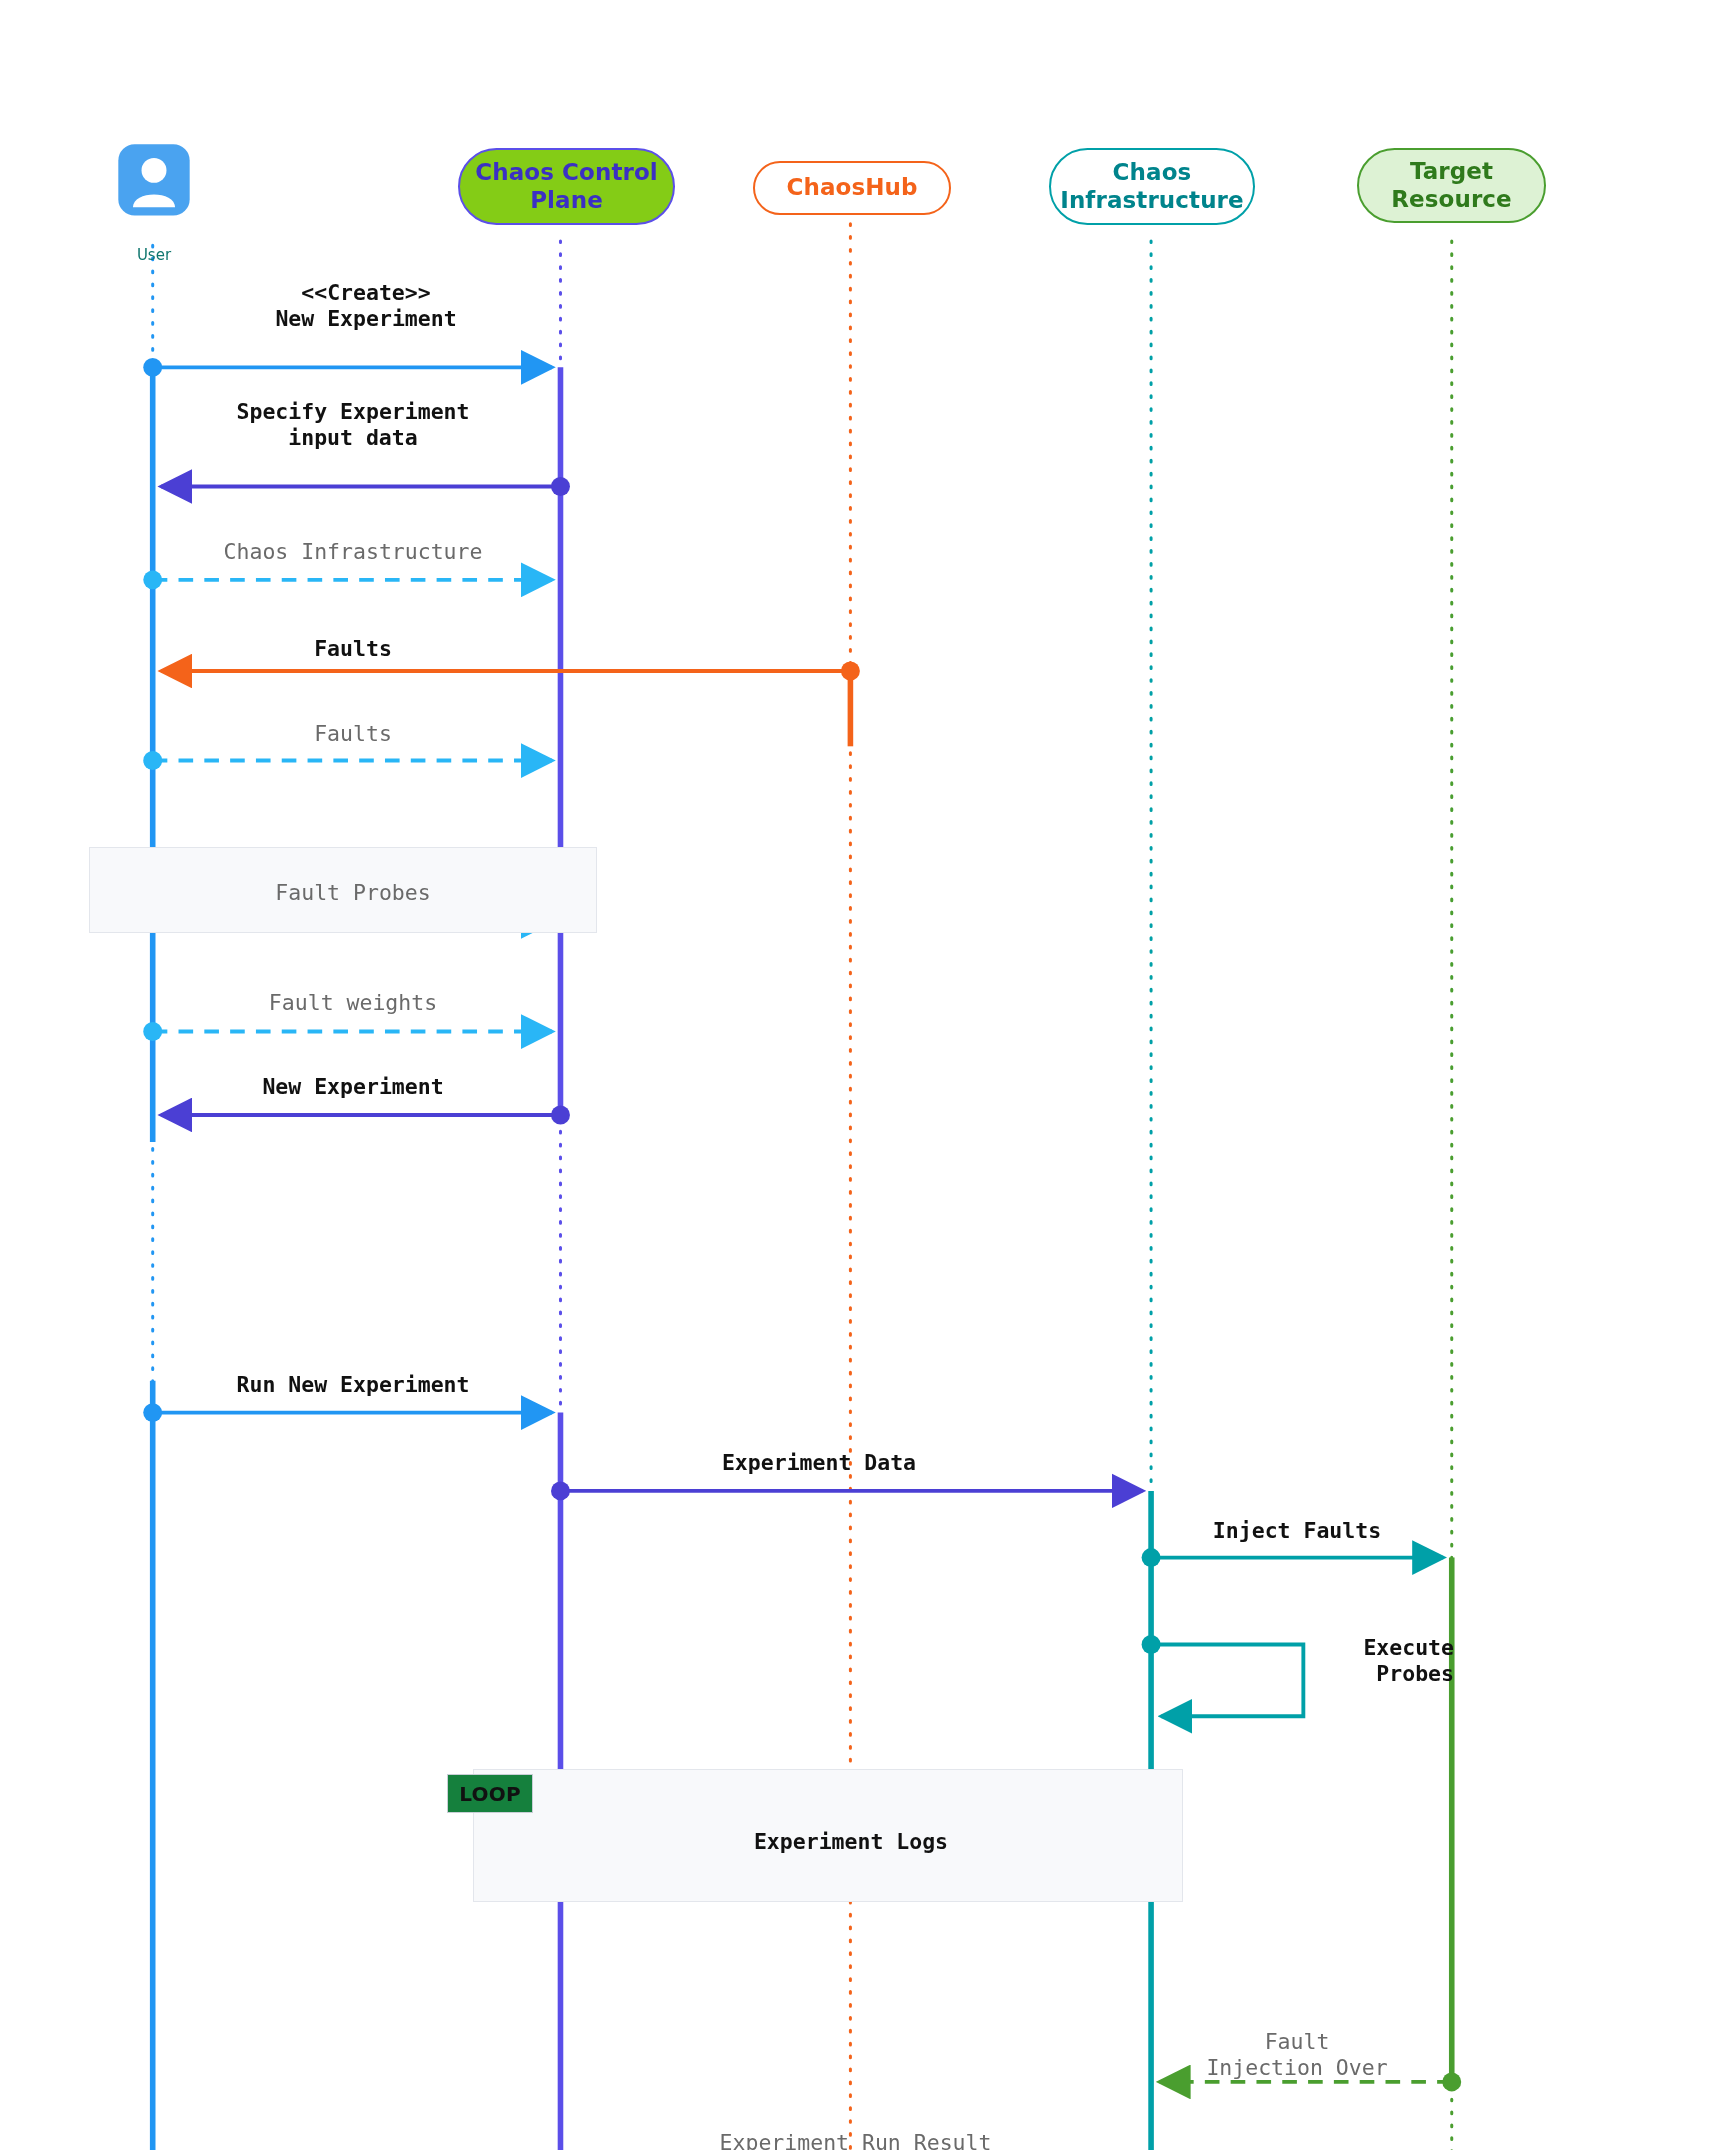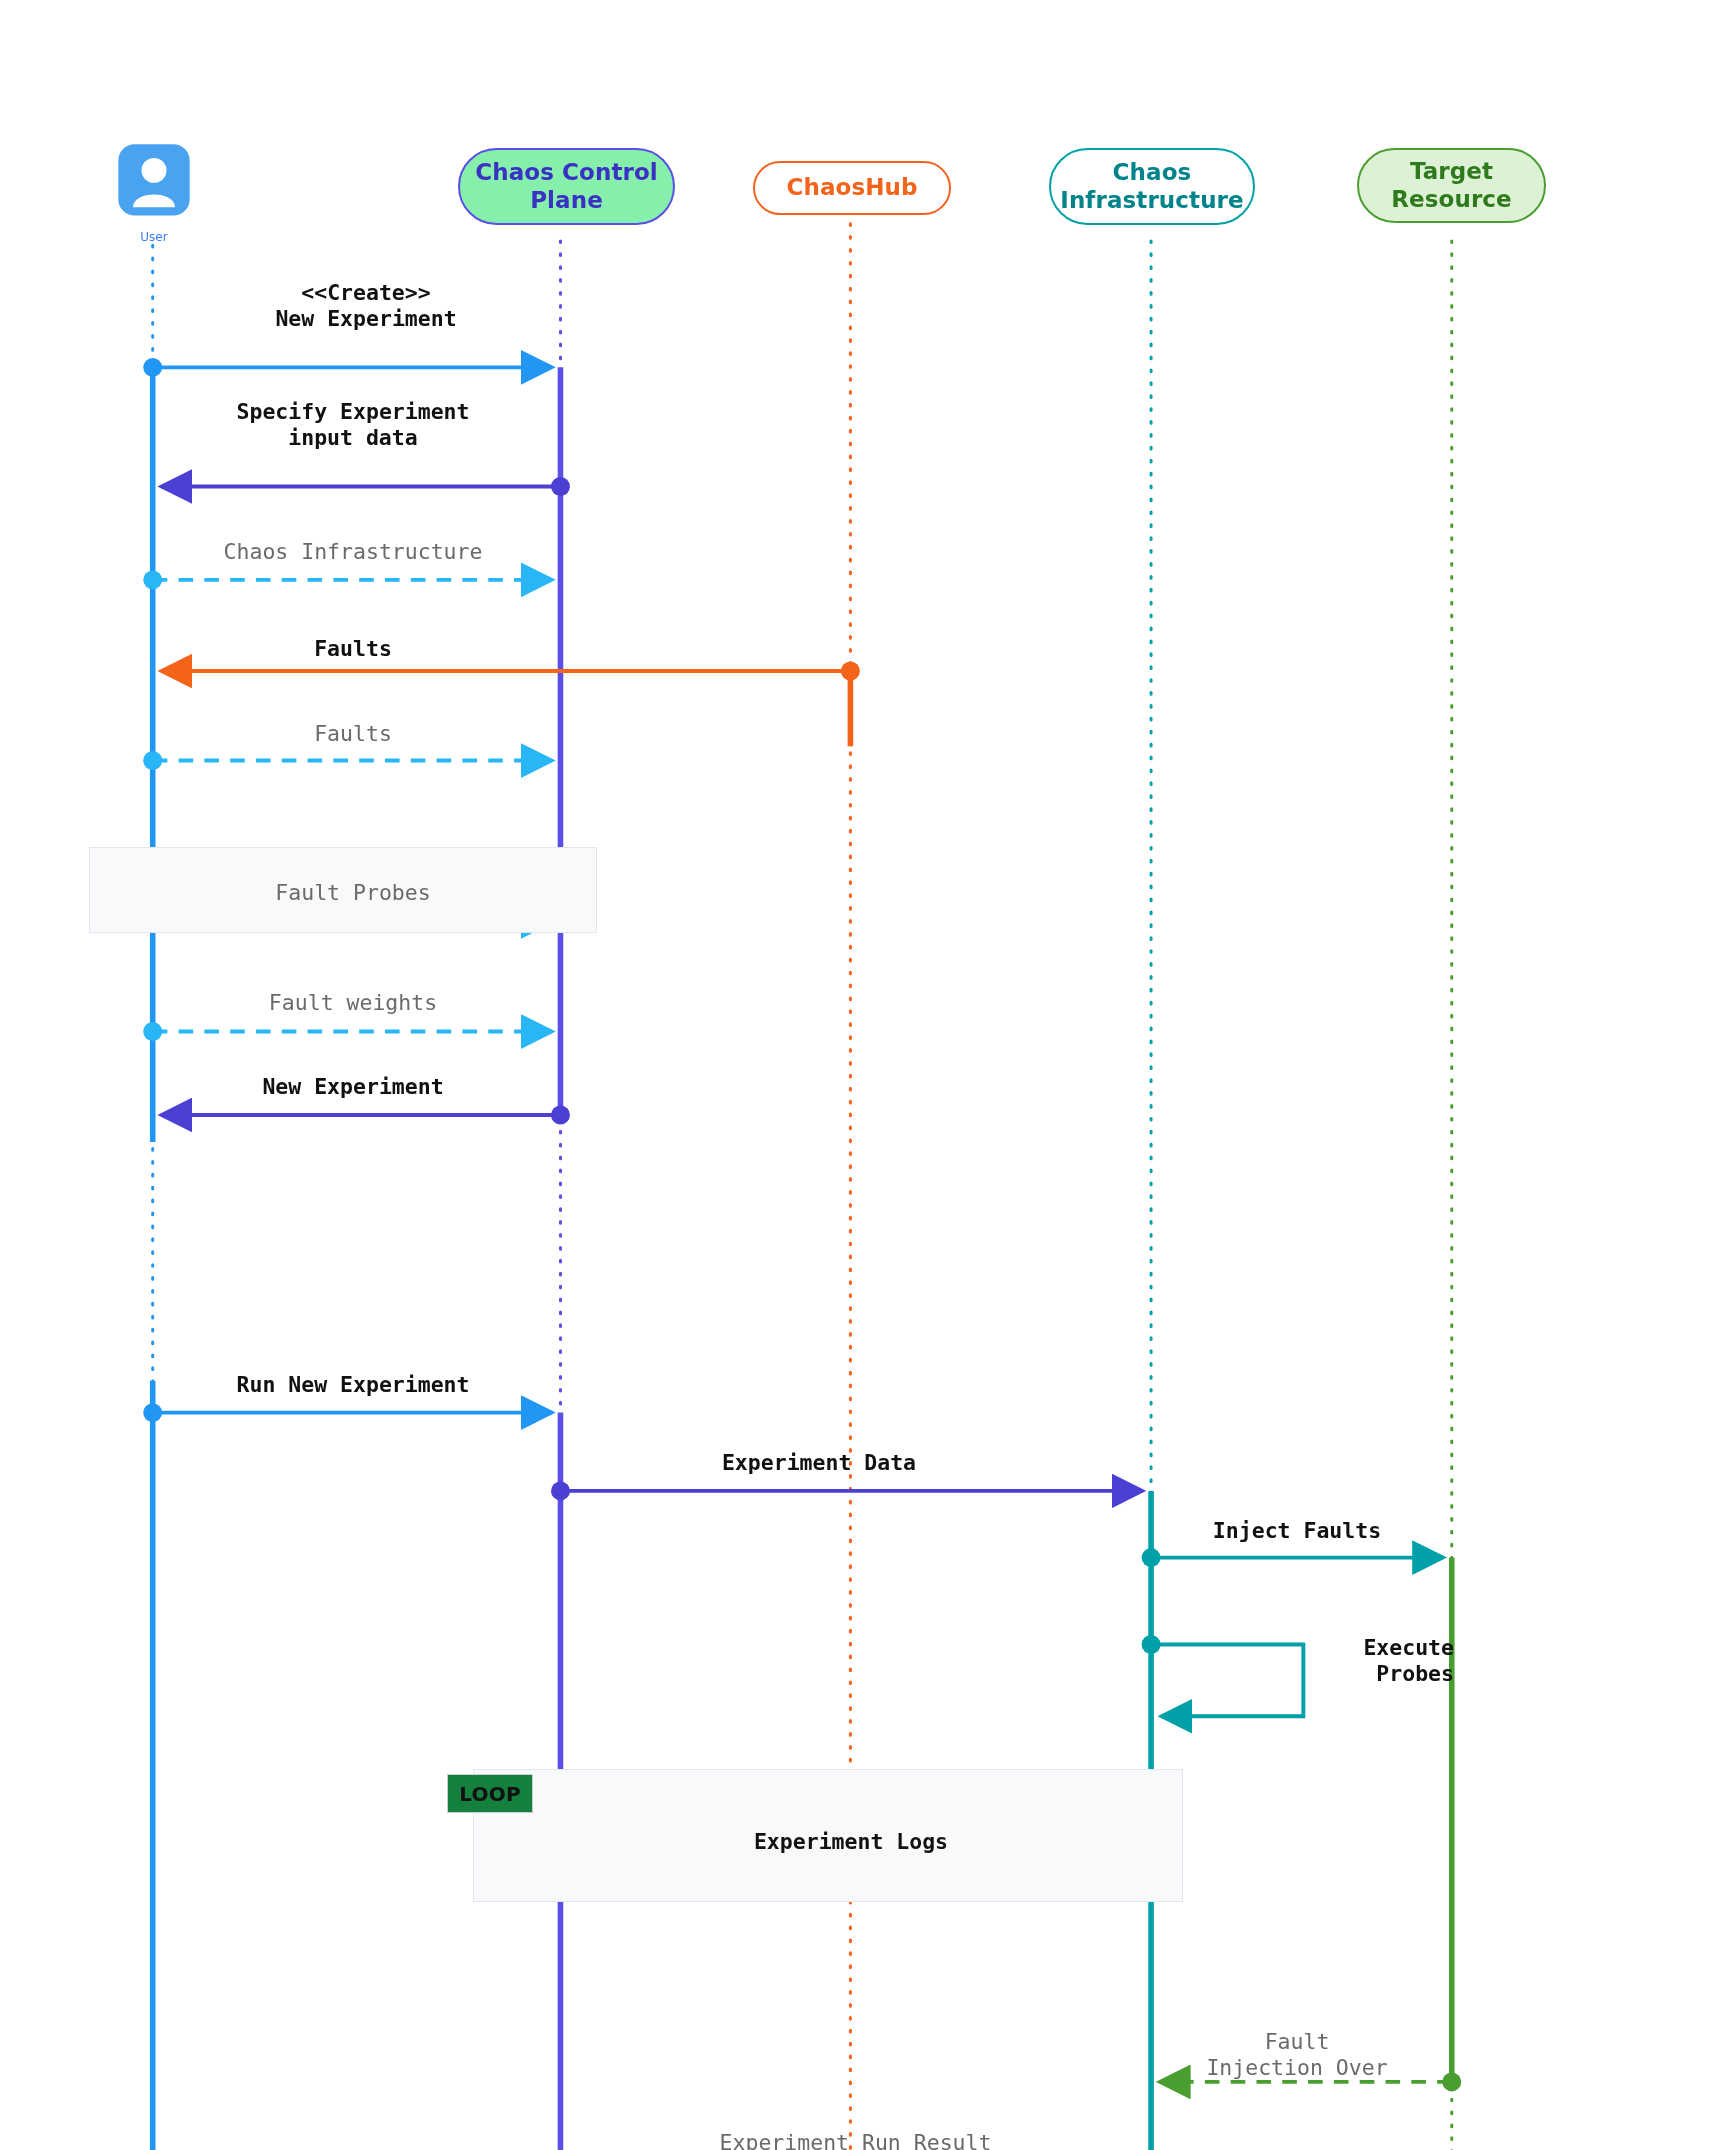--- a/index.html
+++ b/index.html
@@ -75,23 +75,23 @@
     letter-spacing: 0.2px;
   }
   .user-icon-wrap {
     position: absolute;
     display: flex;
     flex-direction: column;
     align-items: center;
   }
   .user-caption {
     font-family: "DejaVu Sans", sans-serif;
-    font-size: 12px;
-    color: #3b82f6;
-    margin-top: 2px;
+    font-size: 15px;
+    color: #0f766e;
+    margin-top: 18px;
   }
 </style>
 </head>
 <body>
 
 <div id="stage">
 
   <svg id="diagram" viewBox="0 0 3987 5698" xmlns="http://www.w3.org/2000/svg">
     <defs>
       <marker id="ah-blue" markerWidth="9" markerHeight="9" refX="8" refY="4.5" orient="auto">
@@ -235,21 +235,21 @@
 
   <div class="user-icon-wrap" style="left:114px; top:142px;">
     <svg width="80" height="86" viewBox="0 0 186 200" xmlns="http://www.w3.org/2000/svg">
       <rect x="10" y="5" width="166" height="166" rx="38" fill="#4aa3f0"></rect>
       <circle cx="93" cy="66" r="29" fill="#ffffff"></circle>
       <path d="M44,152 C44,112 142,112 142,152 Z" fill="#ffffff"></path>
     </svg>
     <span class="user-caption">User</span>
   </div>
 
-  <div class="actor-box" style="left:458px; top:148px; width:217px; height:77px; background:#86efac; border-color:#5b4fe9; color:#3b30c4;">
+  <div class="actor-box" style="left:458px; top:148px; width:217px; height:77px; background:#84cc16; border-color:#5b4fe9; color:#3b30c4;">
     <span>Chaos Control Plane</span>
   </div>
 
   <div class="actor-box" style="left:753px; top:161px; width:198px; height:54px; background:#ffffff; border-color:#f4631a; color:#f4631a;">
     <span>ChaosHub</span>
   </div>
 
   <div class="actor-box" style="left:1049px; top:148px; width:206px; height:77px; background:#ffffff; border-color:#00a0a8; color:#00848c;">
     <span>Chaos Infrastructure</span>
   </div>

